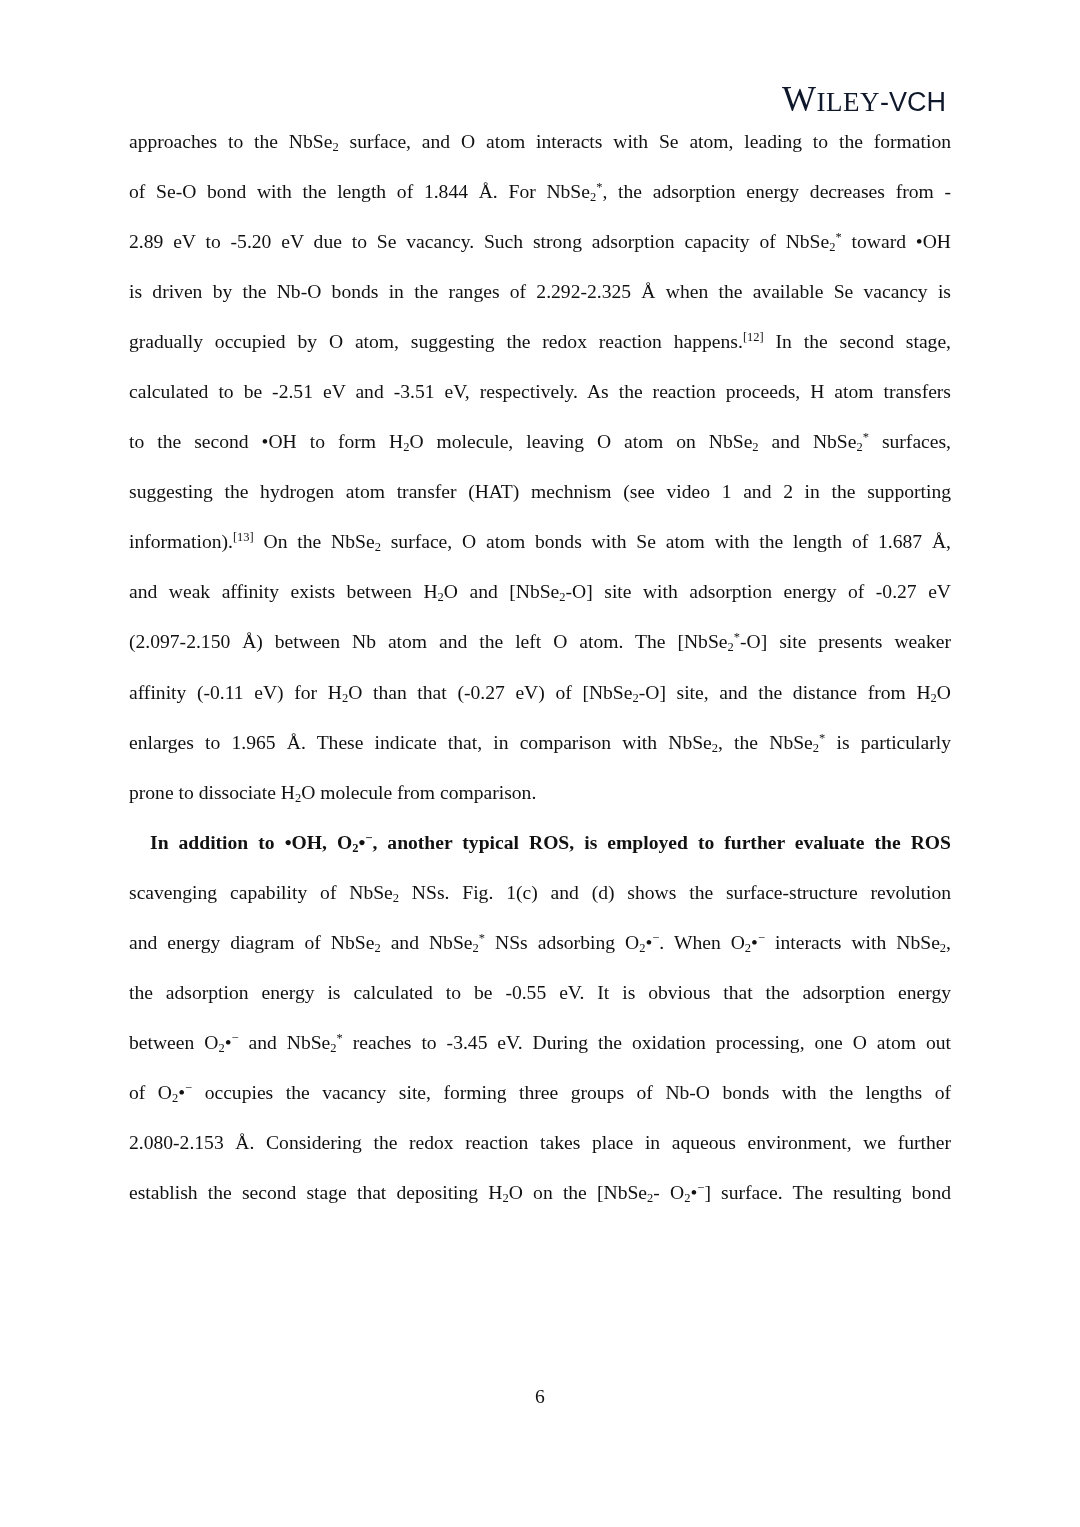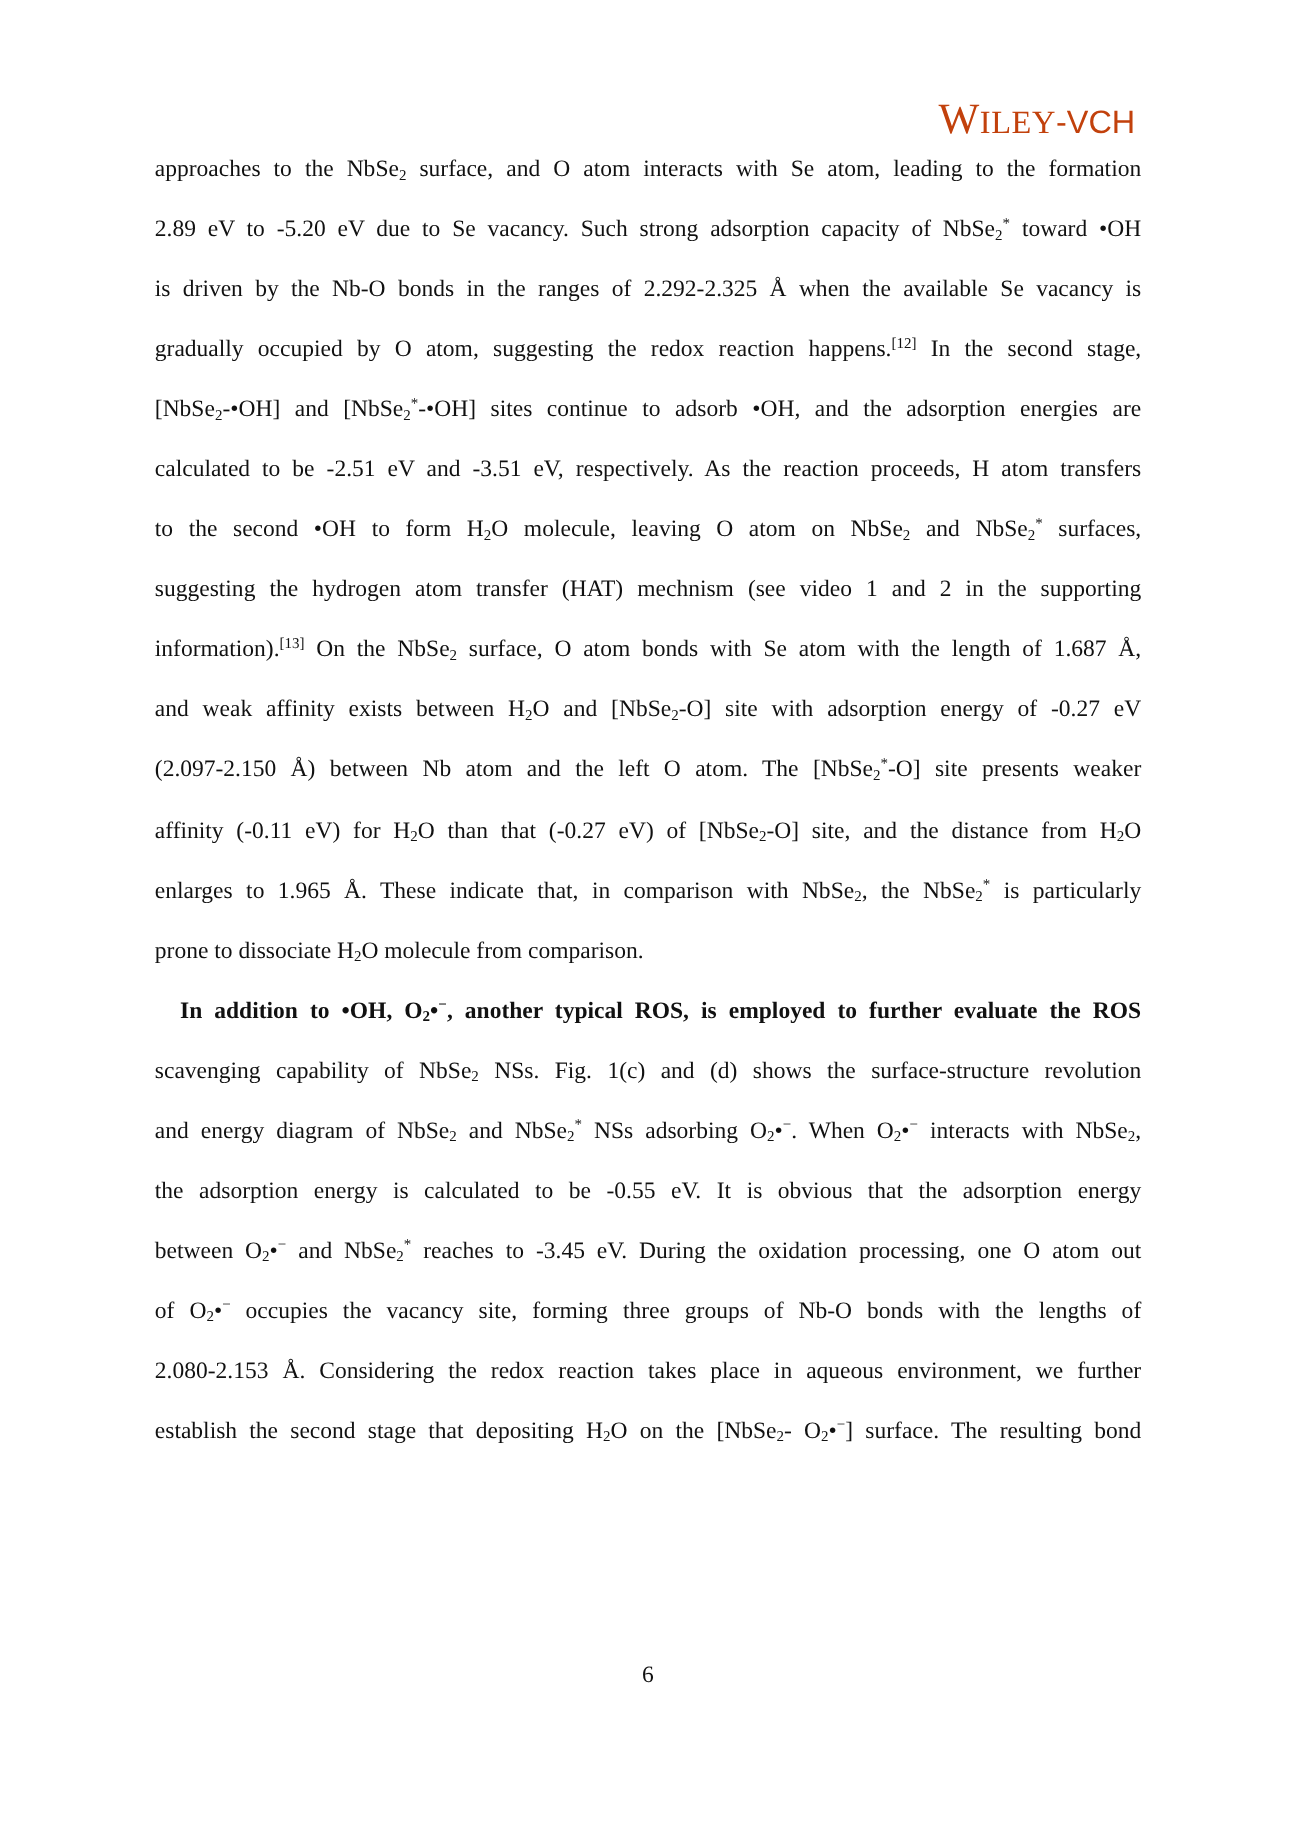--- a/index.html
+++ b/index.html
@@ -15,21 +15,21 @@
       font-family: "Liberation Serif", "DejaVu Serif", serif;
       color: #111111;
     }
     .header-logo {
       position: absolute;
       top: 78px;
       right: 134px;
       font-family: "Liberation Serif", serif;
       font-size: 33px;
       letter-spacing: 0.5px;
-      color: #c2410c;
+      color: #0f172a;
       white-space: nowrap;
     }
     .header-logo .big { font-size: 36px; }
     .header-logo .sc { font-size: 27px; }
     .header-logo .vch {
       font-family: "Liberation Sans", sans-serif;
       font-size: 27px;
       letter-spacing: 0;
     }
     .body-text {
@@ -75,24 +75,24 @@
     }
   </style>
 </head>
 <body>
 
 <div class="header-logo"><span class="big">W</span><span class="sc">ILEY</span><span class="vch">-</span><span class="vch">VCH</span></div>
 
 <div class="body-text" id="body-text">
     <div>
       <div class="line"><span>approaches to the NbSe</span><sub>2</sub><span> surface, and O atom interacts with Se atom, leading to the formation</span></div>
+      <div class="line"><span>of Se-O bond with the length of 1.844 Å. For NbSe</span><sub>2</sub><sup>*</sup><span>, the adsorption energy decreases from -</span></div>
       <div class="line"><span>2.89 eV to -5.20 eV due to Se vacancy. Such strong adsorption capacity of NbSe</span><sub>2</sub><sup>*</sup><span> toward •OH</span></div>
       <div class="line"><span>is driven by the Nb-O bonds in the ranges of 2.292-2.325 Å when the available Se vacancy is</span></div>
       <div class="line"><span>gradually occupied by O atom, suggesting the redox reaction happens.</span><sup>[12]</sup><span> In the second stage,</span></div>
-      <div class="line"><span>[NbSe</span><sub>2</sub><span>-•OH] and [NbSe</span><sub>2</sub><sup>*</sup><span>-•OH] sites continue to adsorb •OH, and the adsorption energies are</span></div>
       <div class="line"><span>calculated to be -2.51 eV and -3.51 eV, respectively. As the reaction proceeds, H atom transfers</span></div>
       <div class="line"><span>to the second •OH to form H</span><sub>2</sub><span>O molecule, leaving O atom on NbSe</span><sub>2</sub><span> and NbSe</span><sub>2</sub><sup>*</sup><span> surfaces,</span></div>
       <div class="line"><span>suggesting the hydrogen atom transfer (HAT) mechnism (see video 1 and 2 in the supporting</span></div>
       <div class="line"><span>information).</span><sup>[13]</sup><span> On the NbSe</span><sub>2</sub><span> surface, O atom bonds with Se atom with the length of 1.687 Å,</span></div>
       <div class="line"><span>and weak affinity exists between H</span><sub>2</sub><span>O and [NbSe</span><sub>2</sub><span>-O] site with adsorption energy of -0.27 eV</span></div>
       <div class="line"><span>(2.097-2.150 Å) between Nb atom and the left O atom. The [NbSe</span><sub>2</sub><sup>*</sup><span>-O] site presents weaker</span></div>
       <div class="line"><span>affinity (-0.11 eV) for H</span><sub>2</sub><span>O than that (-0.27 eV) of [NbSe</span><sub>2</sub><span>-O] site, and the distance from H</span><sub>2</sub><span>O</span></div>
       <div class="line"><span>enlarges to 1.965 Å. These indicate that, in comparison with NbSe</span><sub>2</sub><span>, the NbSe</span><sub>2</sub><sup>*</sup><span> is particularly</span></div>
       <div class="line last"><span>prone to dissociate H</span><sub>2</sub><span>O molecule from comparison.</span></div>
     </div>

